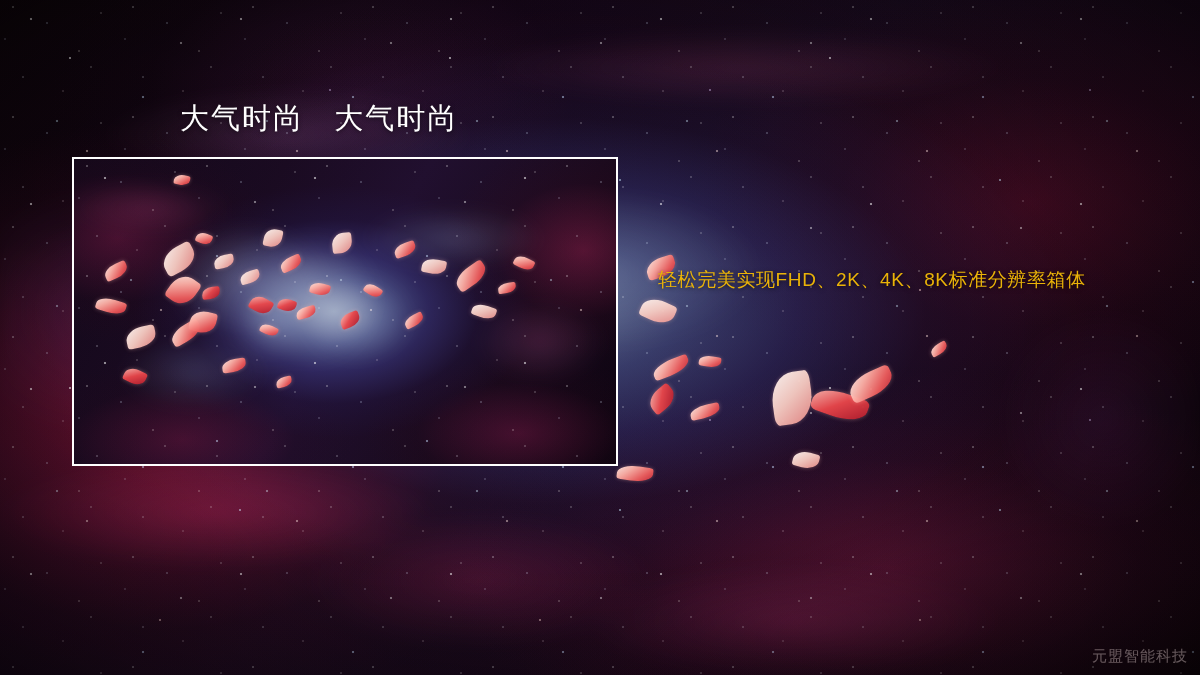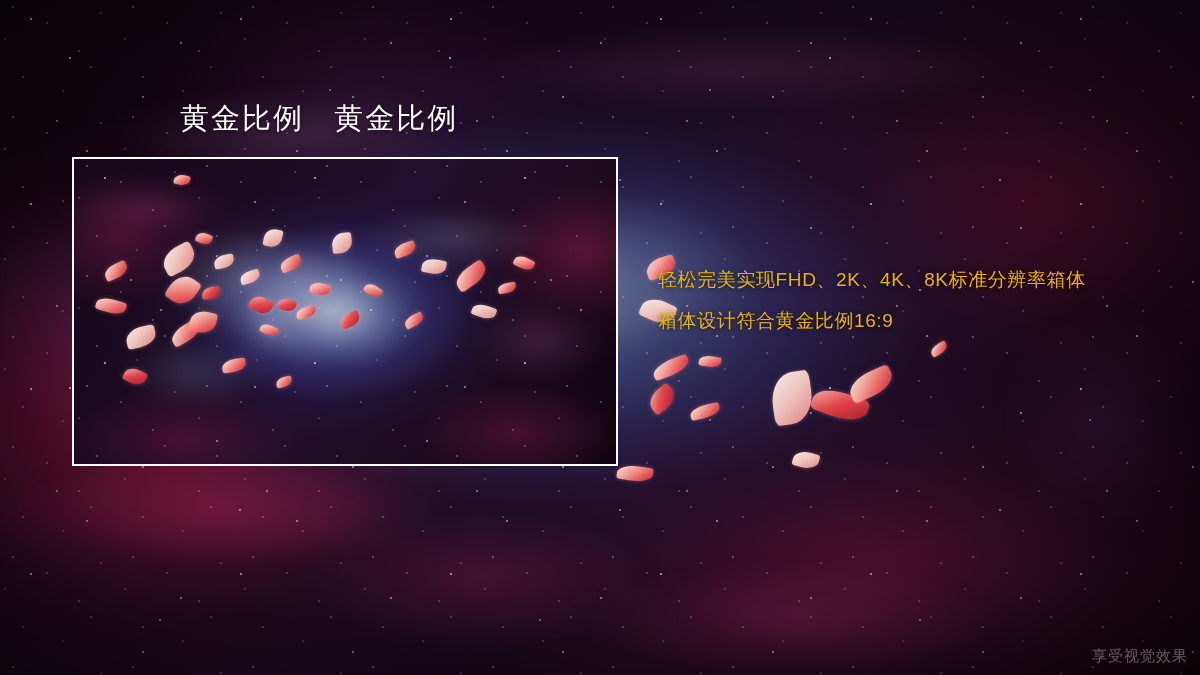--- a/index.html
+++ b/index.html
@@ -292,22 +292,21 @@
     <div class="petal pale" style="left:348px; top:100px; width:24px; height:15px; transform:rotate(12deg);"></div>
     <div class="petal" style="left:330px; top:156px; width:20px; height:11px; transform:rotate(-26deg);"></div>
     <div class="petal" style="left:380px; top:108px; width:34px; height:18px; transform:rotate(-34deg);"></div>
     <div class="petal pale" style="left:398px; top:146px; width:24px; height:13px; transform:rotate(20deg);"></div>
     <div class="petal" style="left:424px; top:124px; width:18px; height:10px; transform:rotate(-8deg);"></div>
     <div class="petal" style="left:440px; top:98px; width:20px; height:12px; transform:rotate(28deg);"></div>
     <div class="petal" style="left:202px; top:218px; width:16px; height:10px; transform:rotate(-12deg);"></div>
     <div class="petal" style="left:100px; top:16px; width:16px; height:10px; transform:rotate(10deg);"></div>
   </div>
 
-  <div id="slide-title">黄金比例   黄金比例</div>
+  <div id="slide-title">大气时尚   大气时尚</div>
 
   <div id="body-text">
     <div class="line">轻松完美实现FHD、2K、4K、8K标准分辨率箱体</div>
-    <div class="line">箱体设计符合黄金比例16:9</div>
   </div>
 
-  <div id="watermark">享受视觉效果</div>
+  <div id="watermark">元盟智能科技</div>
 
 </div>
 
 </body></html>

